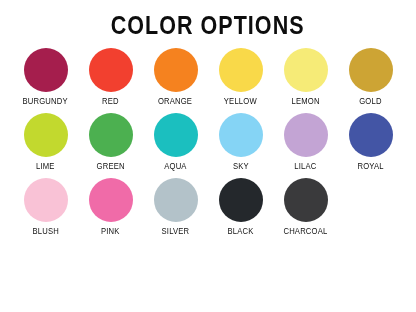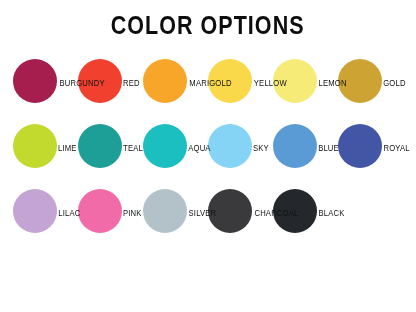--- a/index.html
+++ b/index.html
@@ -37,21 +37,21 @@
   .grid {
     margin-top: 9px;
     display: grid;
     grid-template-columns: repeat(6, 65px);
     grid-template-rows: repeat(4, 65px);
     column-gap: 0px;
     row-gap: 0px;
   }
   .cell {
     display: flex;
-    flex-direction: row;
+    flex-direction: column;
     align-items: center;
     justify-content: flex-start;
   }
   .swatch {
     width: 44px;
     height: 44px;
     border-radius: 50%;
     flex: 0 0 auto;
   }
   .label {
@@ -74,73 +74,73 @@
   <div class="grid">
       <div class="cell">
         <div class="swatch" style="background: rgb(165, 30, 77);"></div>
         <div class="label">BURGUNDY</div>
       </div>
       <div class="cell">
         <div class="swatch" style="background: rgb(242, 64, 47);"></div>
         <div class="label">RED</div>
       </div>
       <div class="cell">
-        <div class="swatch" style="background: rgb(247, 166, 41);"></div>
-        <div class="label">MARIGOLD</div>
+        <div class="swatch" style="background: rgb(245, 130, 31);"></div>
+        <div class="label">ORANGE</div>
       </div>
       <div class="cell">
         <div class="swatch" style="background: rgb(249, 217, 73);"></div>
         <div class="label">YELLOW</div>
       </div>
       <div class="cell">
         <div class="swatch" style="background: rgb(246, 235, 119);"></div>
         <div class="label">LEMON</div>
       </div>
       <div class="cell">
         <div class="swatch" style="background: rgb(205, 164, 52);"></div>
         <div class="label">GOLD</div>
       </div>
       <div class="cell">
         <div class="swatch" style="background: rgb(194, 217, 46);"></div>
         <div class="label">LIME</div>
       </div>
       <div class="cell">
-        <div class="swatch" style="background: rgb(29, 158, 150);"></div>
-        <div class="label">TEAL</div>
+        <div class="swatch" style="background: rgb(76, 176, 80);"></div>
+        <div class="label">GREEN</div>
       </div>
       <div class="cell">
         <div class="swatch" style="background: rgb(27, 191, 191);"></div>
         <div class="label">AQUA</div>
       </div>
       <div class="cell">
         <div class="swatch" style="background: rgb(133, 212, 245);"></div>
         <div class="label">SKY</div>
       </div>
       <div class="cell">
-        <div class="swatch" style="background: rgb(91, 155, 213);"></div>
-        <div class="label">BLUE</div>
+        <div class="swatch" style="background: rgb(195, 164, 212);"></div>
+        <div class="label">LILAC</div>
       </div>
       <div class="cell">
         <div class="swatch" style="background: rgb(67, 85, 165);"></div>
         <div class="label">ROYAL</div>
       </div>
       <div class="cell">
-        <div class="swatch" style="background: rgb(195, 164, 212);"></div>
-        <div class="label">LILAC</div>
+        <div class="swatch" style="background: rgb(249, 194, 214);"></div>
+        <div class="label">BLUSH</div>
       </div>
       <div class="cell">
         <div class="swatch" style="background: rgb(240, 107, 168);"></div>
         <div class="label">PINK</div>
       </div>
       <div class="cell">
         <div class="swatch" style="background: rgb(179, 194, 201);"></div>
         <div class="label">SILVER</div>
       </div>
       <div class="cell">
+        <div class="swatch" style="background: rgb(36, 40, 44);"></div>
+        <div class="label">BLACK</div>
+      </div>
+      <div class="cell">
         <div class="swatch" style="background: rgb(58, 58, 60);"></div>
         <div class="label">CHARCOAL</div>
-      </div>
-      <div class="cell">
-        <div class="swatch" style="background: rgb(36, 40, 44);"></div>
-        <div class="label">BLACK</div>
       </div>
     </div>
 </div>
 
 </body></html>

